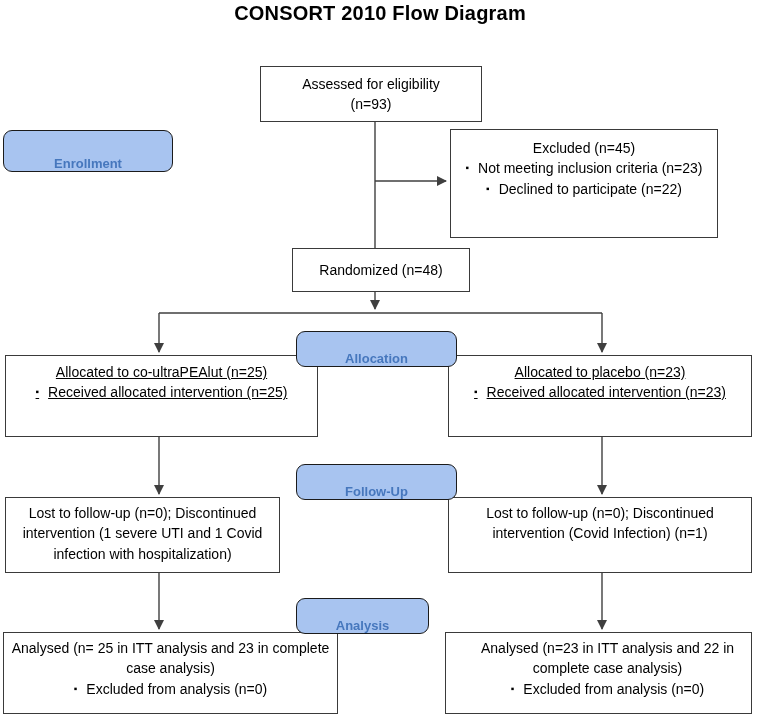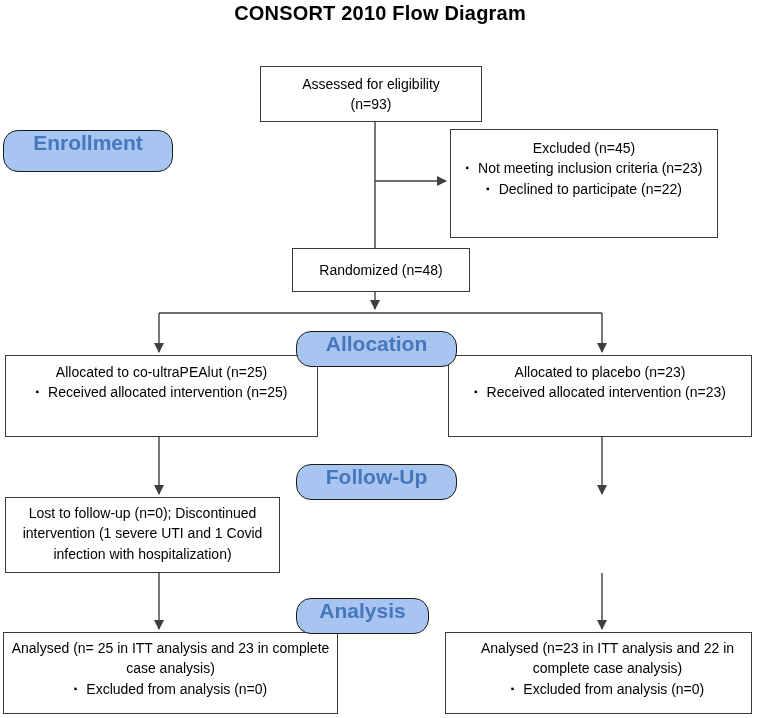--- a/index.html
+++ b/index.html
@@ -16,28 +16,28 @@
   .connectors .ah{fill:var(--line,#3f3f3f);}
   .box{
     position:absolute;z-index:2;background:#fff;
     border:1.5px solid #3a3a3a;box-sizing:border-box;
     font-size:14px;line-height:1.45;text-align:center;
   }
   .vcenter{display:flex;flex-direction:column;justify-content:center;}
   .stage{
     position:absolute;z-index:3;box-sizing:border-box;
     background:var(--stage_fill,#a8c4f0);
-    border:1.6px solid #1b1b1b;border-radius:15px;
-    display:flex;align-items:flex-start;justify-content:center;
-    font-size:21px;font-weight:bold;color:var(--stage_text,#4677bd);
+    border:1.6px solid #1b1b1b;border-radius:9px;
+    display:flex;align-items:flex-end;justify-content:center;
+    font-size:13px;font-weight:bold;color:var(--stage_text,#4677bd);
   }
   .bl{margin:0 auto;}
   .blt{font-size:10px;margin-right:9px;position:relative;top:-2px;}
   .pad-ex{padding:8px 13px 0 13px;}
-  .pad-alloc{padding:6px 5px 12px 5px;}
+  .pad-alloc{padding:6px 5px 12px 5px;text-decoration:underline;}
   .pad-fu{padding:5px 5px 0 5px;}
   .pad-an{padding:5px 6px 0 6px;}
   .narrow270{max-width:270px;}
   .narrow300{max-width:300px;}
 </style>
 </head>
 <body>
 
 <div class="diagram">
 
@@ -95,20 +95,23 @@
   </div>
 
   <div class="stage" style="left:296px;top:464px;width:161px;height:36px;">
     <span>Follow-Up</span>
   </div>
 
   <div class="box pad-fu" style="left:5px;top:497px;width:275px;height:76px;">
     <div class="bl narrow300">Lost to follow-up (n=0); Discontinued intervention (1 severe UTI and 1 Covid infection with hospitalization)</div>
   </div>
 
+  <div class="box pad-fu" style="left:448px;top:497px;width:304px;height:76px;">
+    <div class="bl narrow300">Lost to follow-up (n=0); Discontinued intervention (Covid Infection) (n=1)</div>
+  </div>
 
   <div class="stage" style="left:296px;top:598px;width:133px;height:36px;">
     <span>Analysis</span>
   </div>
 
   <div class="box pad-an" style="left:3px;top:632px;width:335px;height:82px;">
     <div>Analysed (n= 25 in ITT analysis and 23 in complete case analysis)</div>
     <div class="bl"><span class="blt">▪</span><span>Excluded from analysis (n=0)</span></div>
   </div>
 

